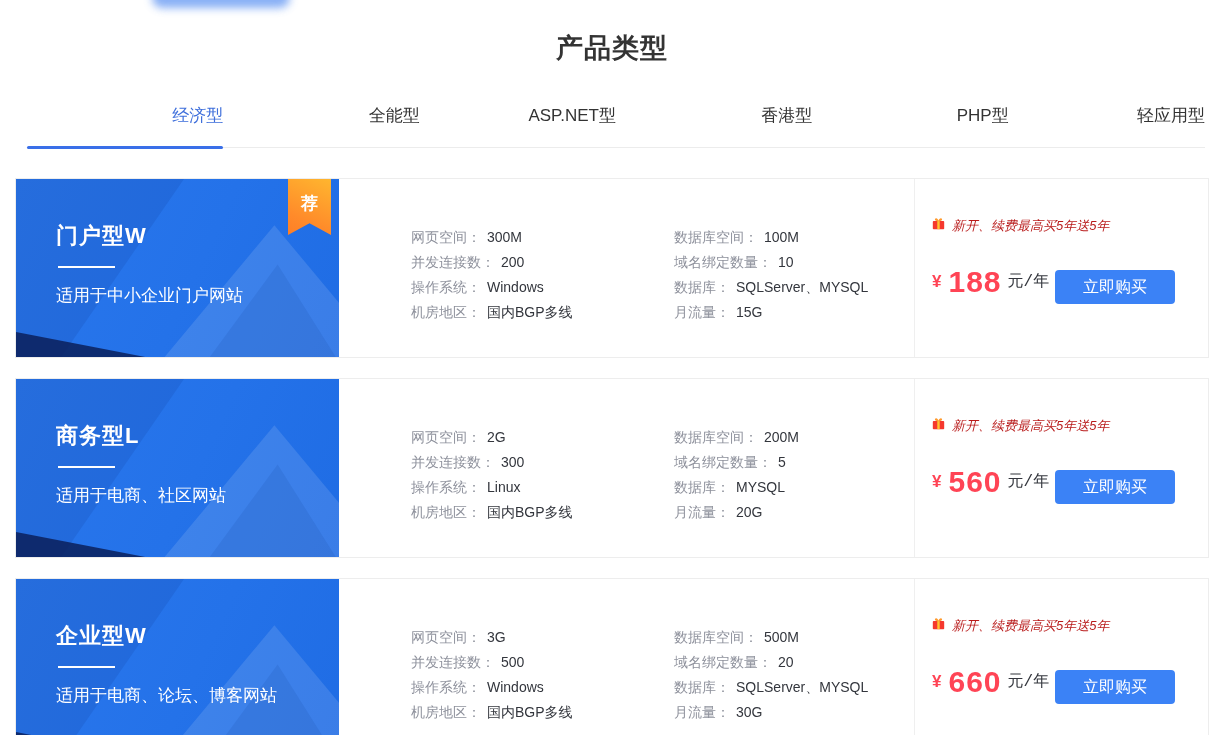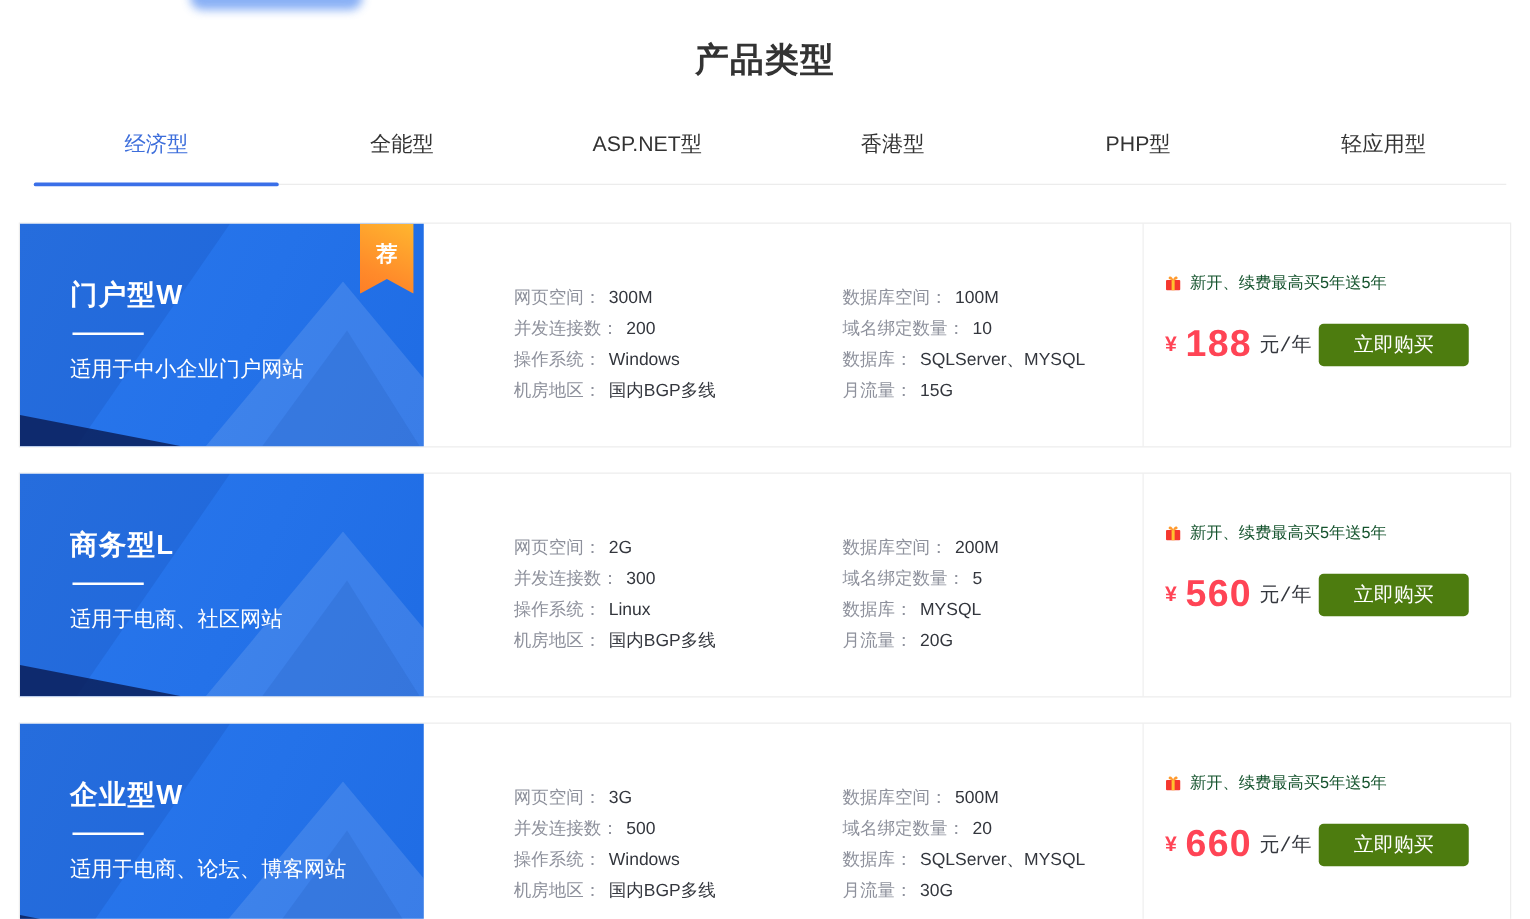--- a/index.html
+++ b/index.html
@@ -9,21 +9,21 @@
   
   .top-blob { position:absolute; left:152px; top:-12px; width:138px; height:20px;
     border-radius:10px; background:#6b9cf3; filter:blur(4px); opacity:.8; }
 
   .page-title { text-align:center; padding-top:30px; font-size:27px; font-weight:bold;
     color:#333; letter-spacing:1px;font-family:Liberation Mono, monospace; }
 
   
   .tabs { margin:28px 19px 0 27px; width:1178px; display:flex;
     border-bottom:1px solid #ececec; }
-  .tab { flex:1 1 0; text-align:center; font-size:17px; color:#333;
+  .tab { flex:1 1 0; text-align:right; font-size:17px; color:#333;
     padding:10px 0 20px; cursor:pointer; position:relative; }
   .tab.active { color:#3d6edb; }
   .tab.active .tab-underline { position:absolute; left:0; right:0; bottom:-2px;
     height:3px; background:#3a6fe8; border-radius:2px; }
 
   
   .cards { margin:30px 15px 0 15px; }
   .card { width:1194px; height:180px; display:flex; background:#fff;
     border:1px solid #ededed; margin-bottom:20px; }
 
@@ -52,29 +52,29 @@
   .specs { flex:1 1 auto; display:flex; padding:46px 0 0 72px; }
   .spec-col { width:263px; }
   .spec-col.right { width:auto; }
   .spec-row { font-size:14px; line-height:25px; white-space:nowrap; }
   .spec-label { color:#8e919c; }
   .spec-value { color:#33363d; margin-left:6px; }
 
   
   .price-box { width:294px; flex:none; border-left:1px solid #efefef;
     padding:38px 0 0 17px; position:relative; }
-  .promo-line { display:flex; align-items:center; font-size:13px; color:#14532d; }
+  .promo-line { display:flex; align-items:flex-start; font-size:13px; color:#b91c1c;font-style:italic; }
   .gift-icon { width:13px; height:13px; margin-right:7px; flex:none; }
   .price-line { display:flex; align-items:center; margin-top:24px; padding-right:33px; }
   .yuan-symbol { color:#ff4455; font-size:17px; font-weight:bold; margin-right:7px; }
   .price-number { color:#ff4455; font-size:30px; font-weight:bold; letter-spacing:1px; }
   .price-unit { color:#33363d; font-size:16px; margin-left:6px;font-family:Liberation Mono, monospace; }
-  .buy-btn { margin-left:auto; width:120px; height:34px; background:#4d7c0f;
+  .buy-btn { margin-left:auto; width:120px; height:34px; background:#3b82f6;
     color:#fff; font-size:16px; border:none; border-radius:4px; cursor:pointer;
-    font-family:inherit; }
+    font-family:inherit;margin-top:11px; }
 </style>
 </head>
 <body>
 
 <div class="top-blob"></div>
 
 <h1 class="page-title">产品类型</h1>
 
 <div class="tabs">
   <div class="tab active">

